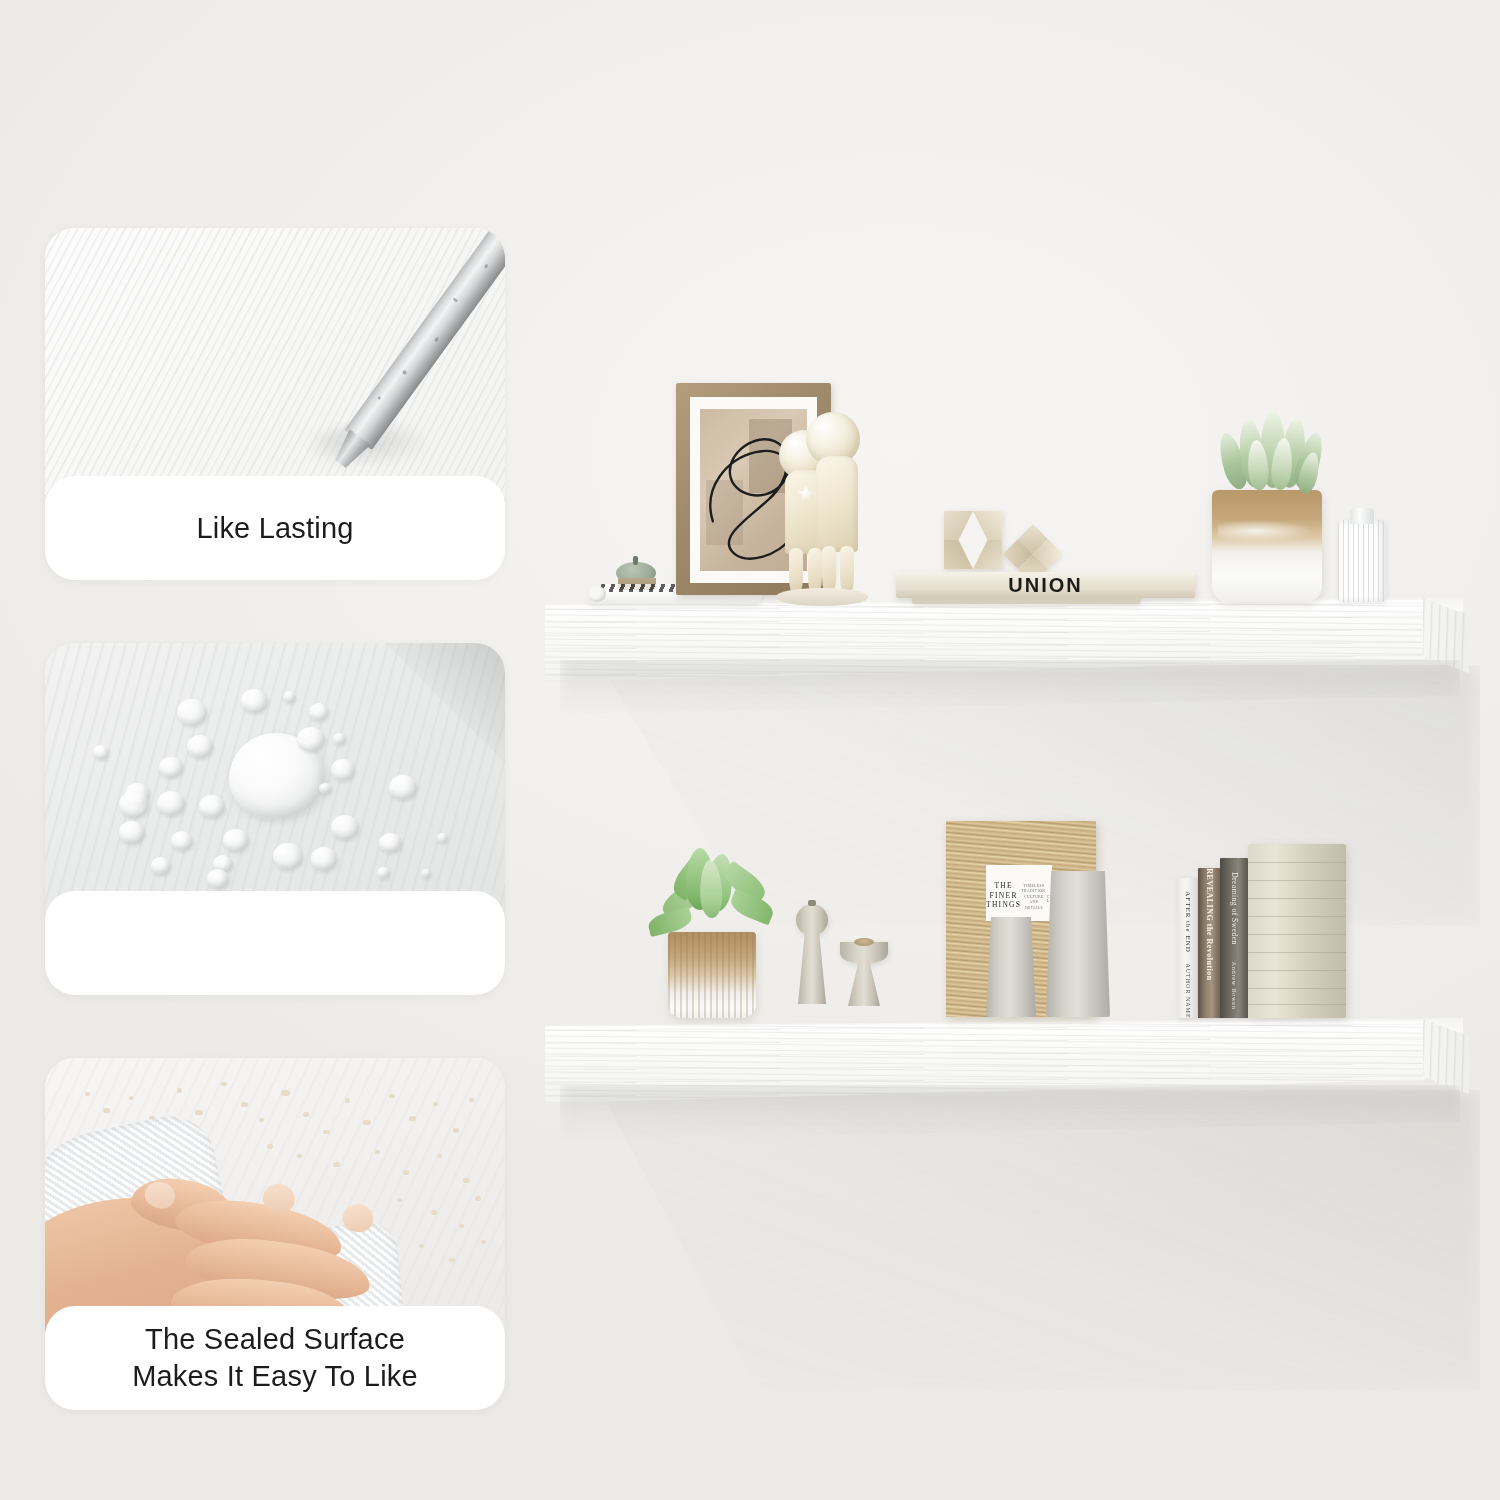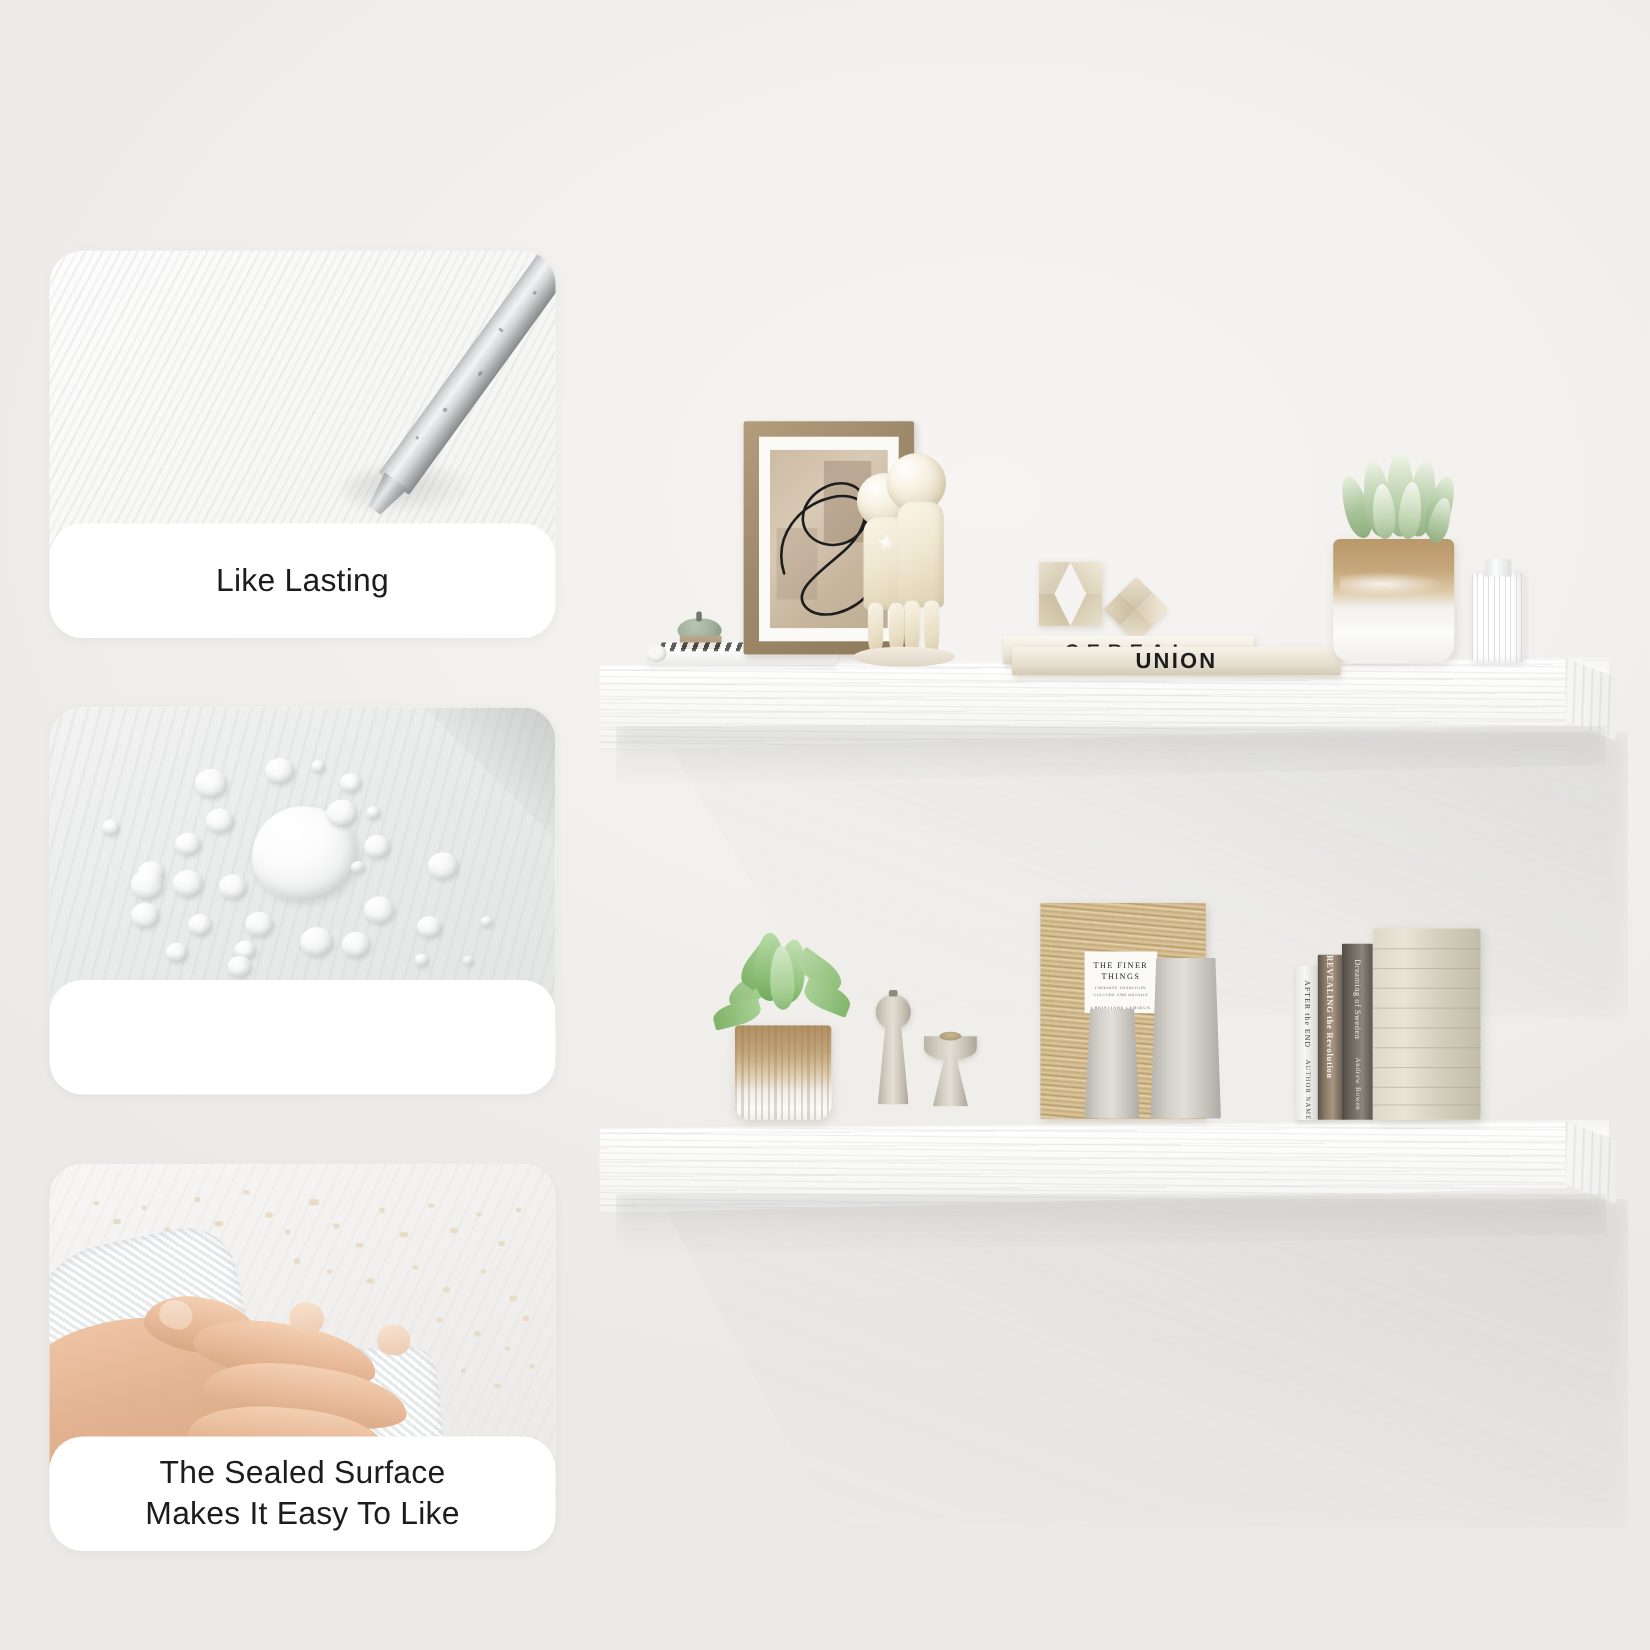--- a/index.html
+++ b/index.html
@@ -369,23 +369,23 @@
     background:
       repeating-linear-gradient(5deg,
         #cbb183 0px, #e6d4ac 2px, #b79c6e 4px, #dcc79d 6px, #c4a87a 9px),
       #c9ae80;
     box-shadow: 2px 3px 8px rgba(150,130,95,0.32);
   }
   .gold-book-label {
     position: absolute;
     background: #fbfaf7;
     display: flex;
-    flex-direction: column;
+    flex-direction: row;
     align-items: center;
-    justify-content: center;
+    justify-content: space-between;
     padding-top: 5px;
   }
   .gbl-title {
     font-family: "Liberation Serif", serif;
     font-size: 7.5px;
     letter-spacing: 1.3px;
     color: #2a2a2a;
     line-height: 1.3;
     text-align: center;
   }
@@ -632,23 +632,23 @@
       <div class="cube-facet" style="left:0; top:21px; width:21px; height:21px; background:linear-gradient(45deg,#e0d5bd 0%,#c7ba9d 100%);"></div>
       <div class="cube-facet" style="left:21px; top:21px; width:21px; height:21px; background:linear-gradient(315deg,#ece4d2 0%,#d0c3a8 100%);"></div>
     </div>
 
     <div class="book-h" style="left:912px; top:578px; width:228px; height:26px;
                 background: linear-gradient(180deg,#faf7f0 0%, #ece6d8 62%, #d9d2c0 100%);
                 box-shadow:1px 2px 5px rgba(160,152,132,0.25);">
       <span class="book-label" style="top:4px; font-size:18px; letter-spacing:7px; font-weight:700;">CEREAL</span>
     </div>
 
-    <div class="book-h" style="left:896px; top:588px; width:299px; height:26px;
+    <div class="book-h" style="left:896px; top:572px; width:299px; height:26px;
                 background: linear-gradient(180deg,#f6f2e8 0%, #e6dfcf 62%, #d2cab6 100%);
-                box-shadow:1px 3px 6px rgba(160,152,132,0.3);margin-left:24px;">
+                box-shadow:1px 3px 6px rgba(160,152,132,0.3);">
       <span class="book-label" style="top:2px; font-size:20px; letter-spacing:2px; font-weight:700;">UNION</span>
     </div>
 
     <div class="pot" style="left:1212px; top:490px; width:110px; height:112px;
                 border-radius: 6px 6px 16px 16px;
                 background:
                   linear-gradient(180deg, #b9986a 0%, #c6a87c 26%, #ddc8a6 42%,
                                   #f3f1ee 56%, #fbfbfa 76%, #f0efec 100%);">
       <div style="position:absolute; left:6px; top:30px; right:8px; height:22px;
                   background: radial-gradient(ellipse at 40% 50%, rgba(255,255,255,0.8) 0%, rgba(255,255,255,0) 70%);"></div>

